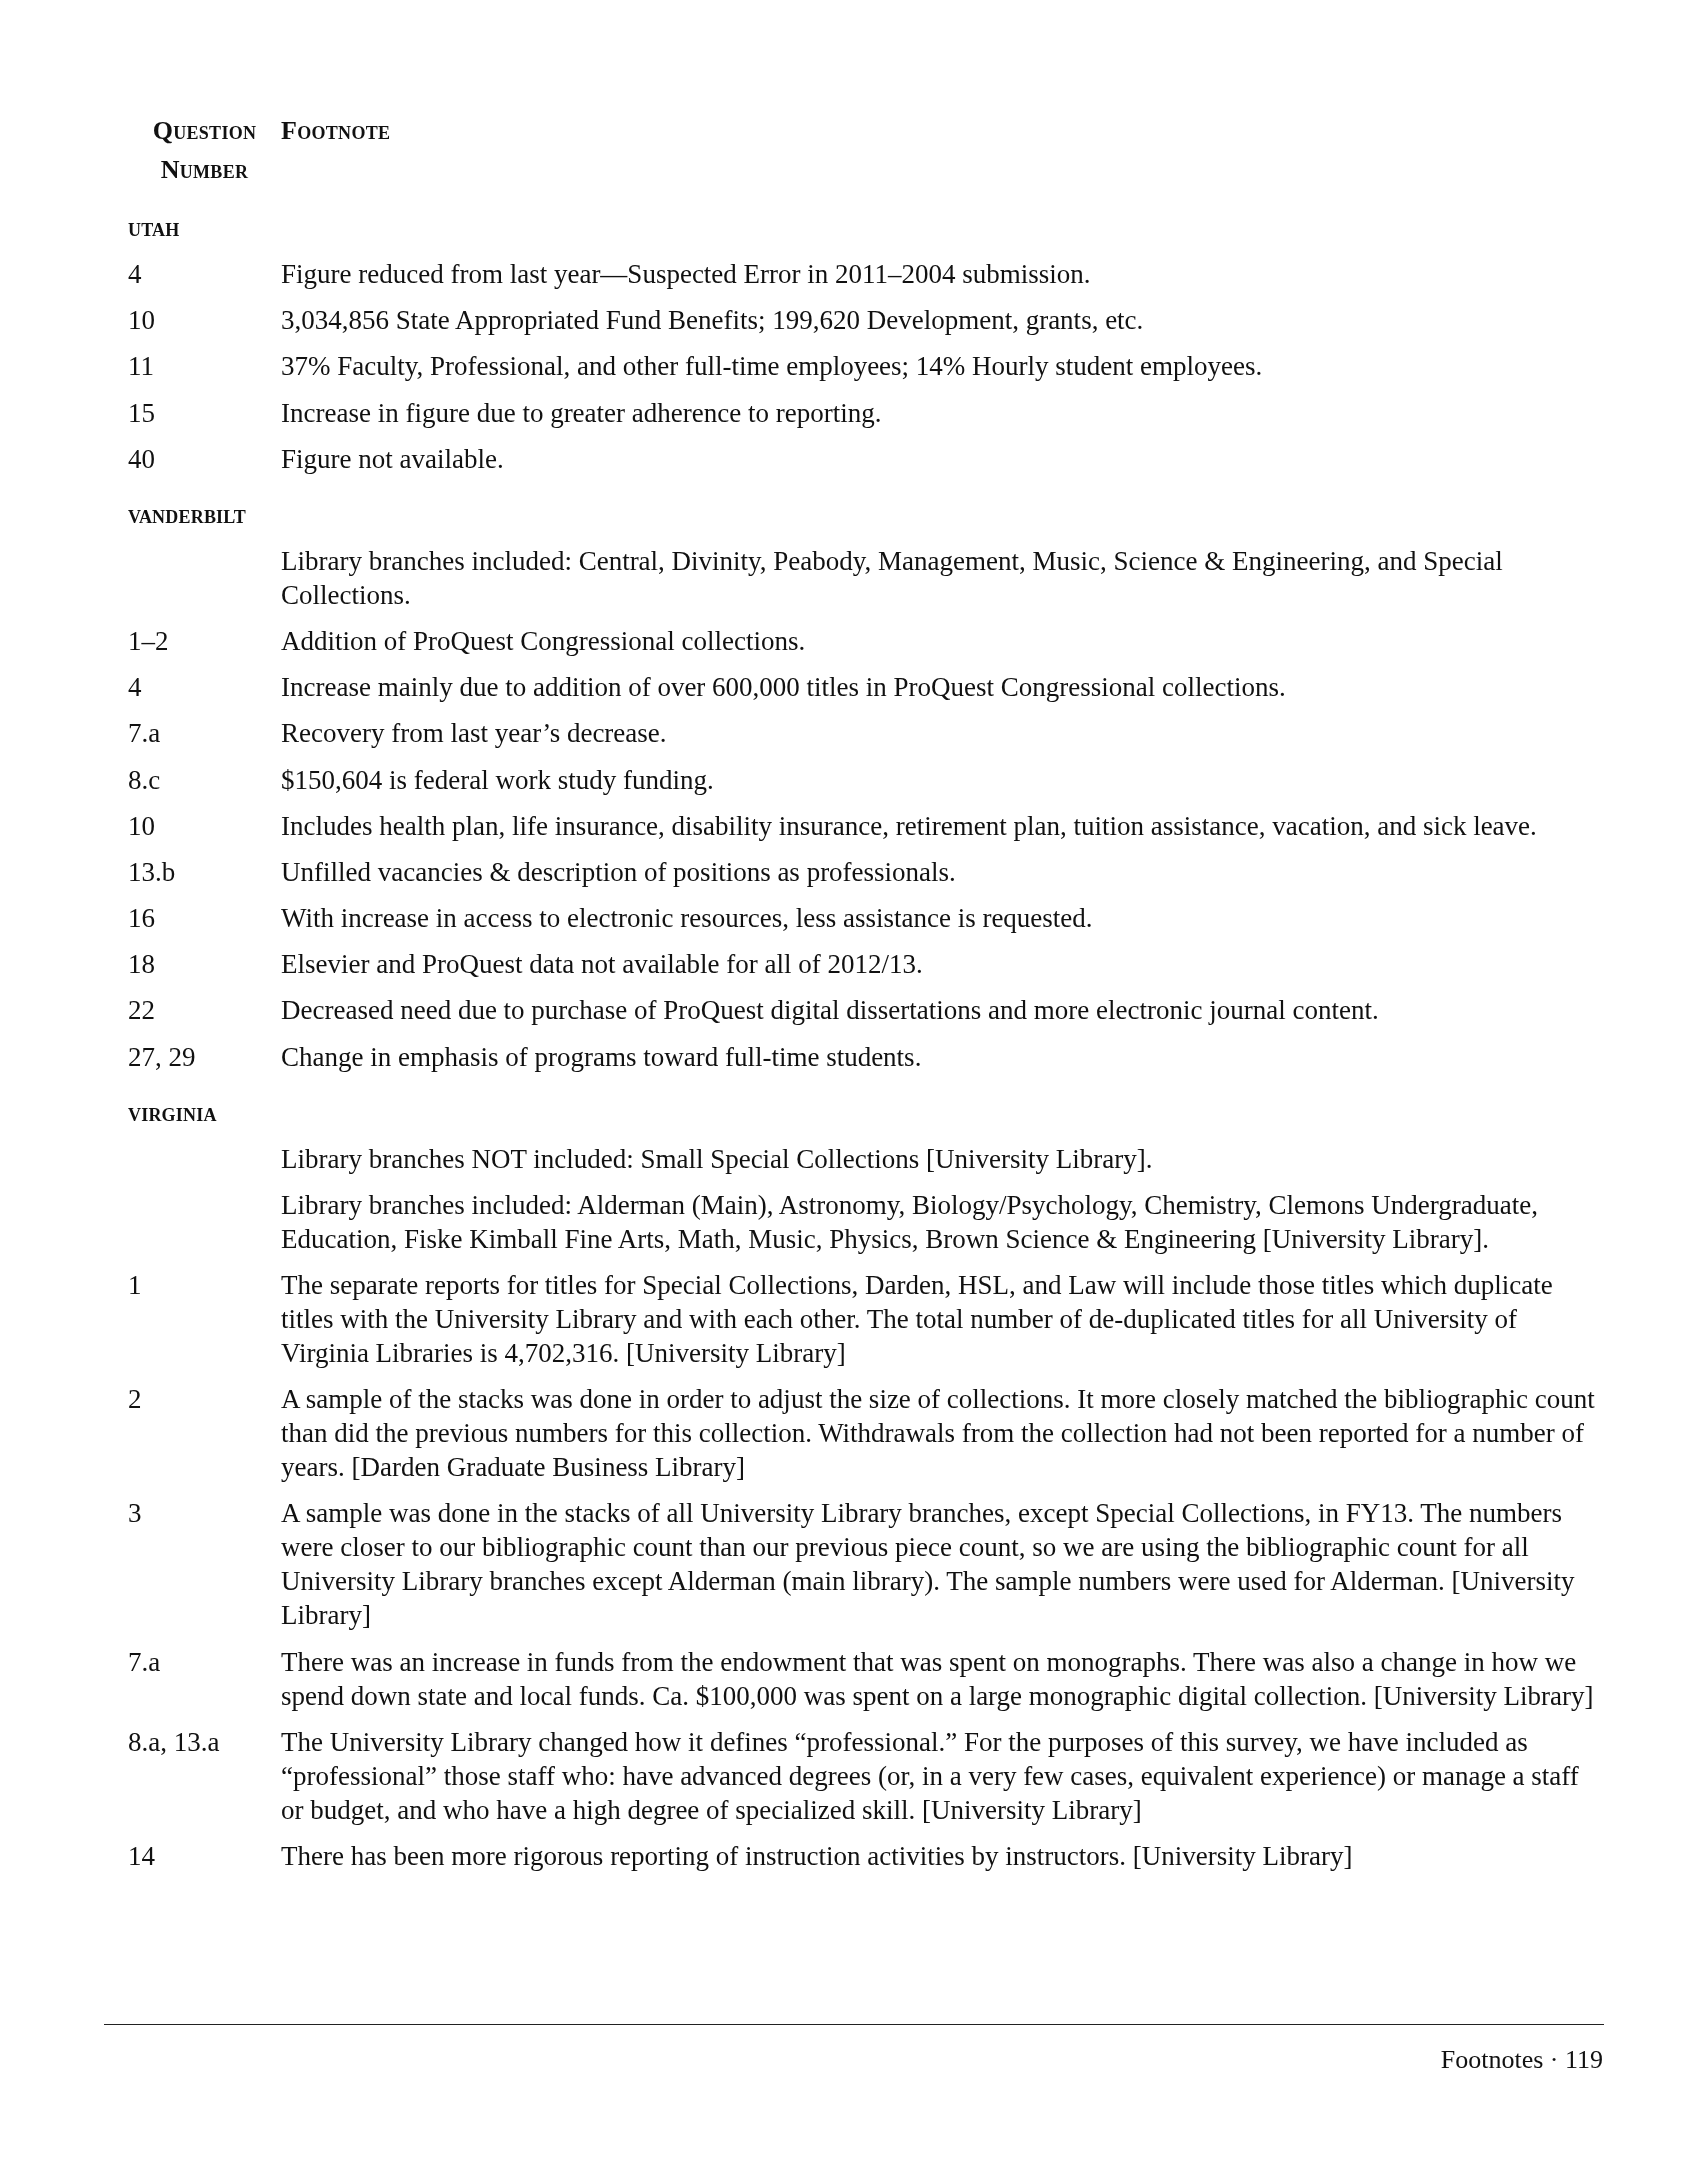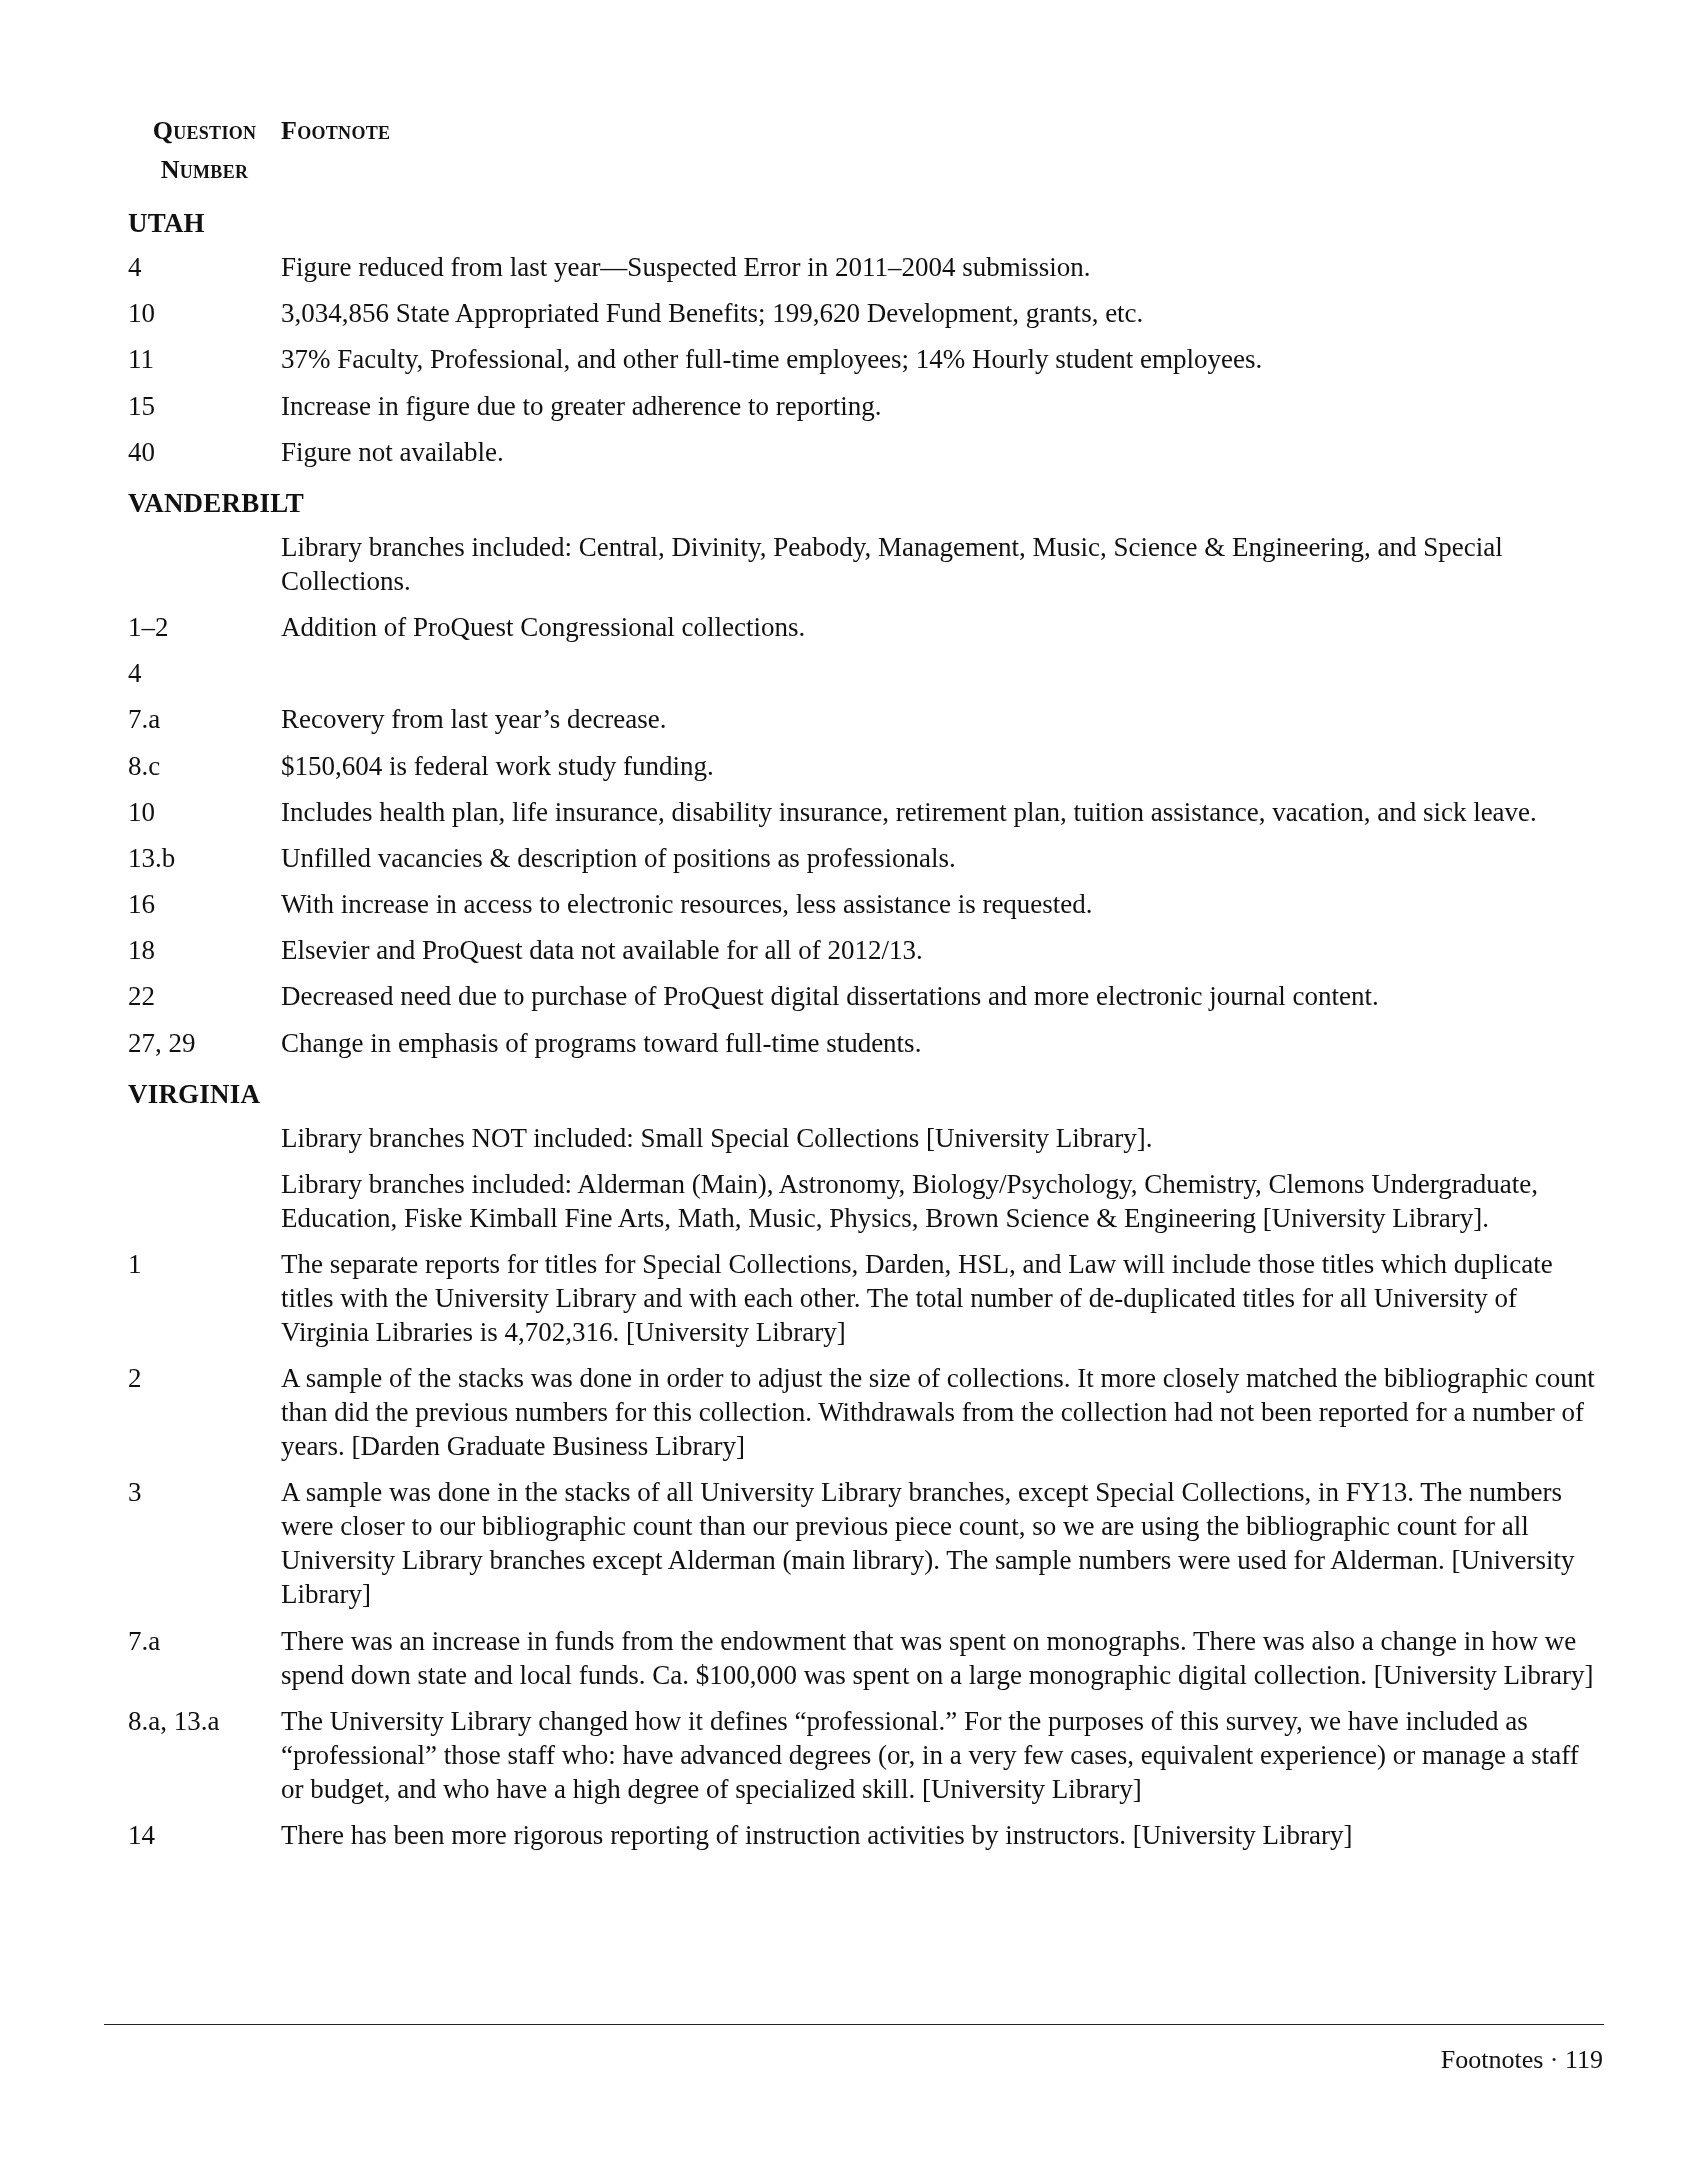--- a/index.html
+++ b/index.html
@@ -29,23 +29,23 @@
       letter-spacing: 0.3px;
       text-align: center;
     }
     .col-head .q {
       width: 153px;
       flex: 0 0 153px;
     }
     .col-head .q span { display: block; }
     .inst {
       font-weight: bold;
-      font-size: 27px;
+      font-size: 18px;
       line-height: 28px;
-      margin-top: 20px;
+      margin-top: 27px;
       margin-bottom: 0;
       letter-spacing: 0.2px;
     }
     .row {
       display: flex;
       font-size: 27px;
       line-height: 34px;
       margin-top: 12.2px;
     }
     .row .num {
@@ -116,20 +116,21 @@
     <div class="row">
         <div class="num"></div>
         <div class="txt">Library branches included: Central, Divinity, Peabody, Management, Music, Science &amp; Engineering, and Special Collections.</div>
       </div>
     <div class="row">
         <div class="num">1–2</div>
         <div class="txt">Addition of ProQuest Congressional collections.</div>
       </div>
     <div class="row">
         <div class="num">4</div>
+        <div class="txt">Increase mainly due to addition of over 600,000 titles in ProQuest Congressional collections.</div>
       </div>
     <div class="row">
         <div class="num">7.a</div>
         <div class="txt">Recovery from last year’s decrease.</div>
       </div>
     <div class="row">
         <div class="num">8.c</div>
         <div class="txt">$150,604 is federal work study funding.</div>
       </div>
     <div class="row">

